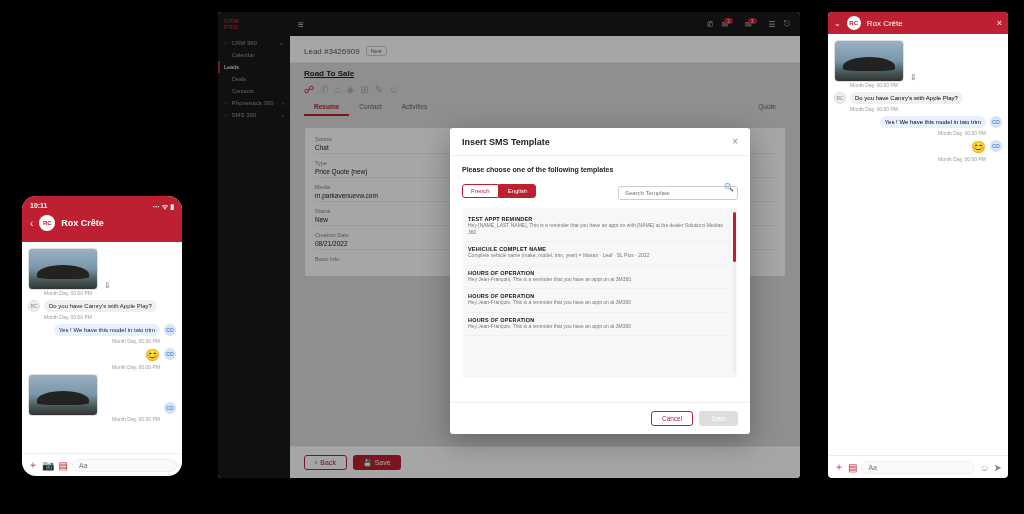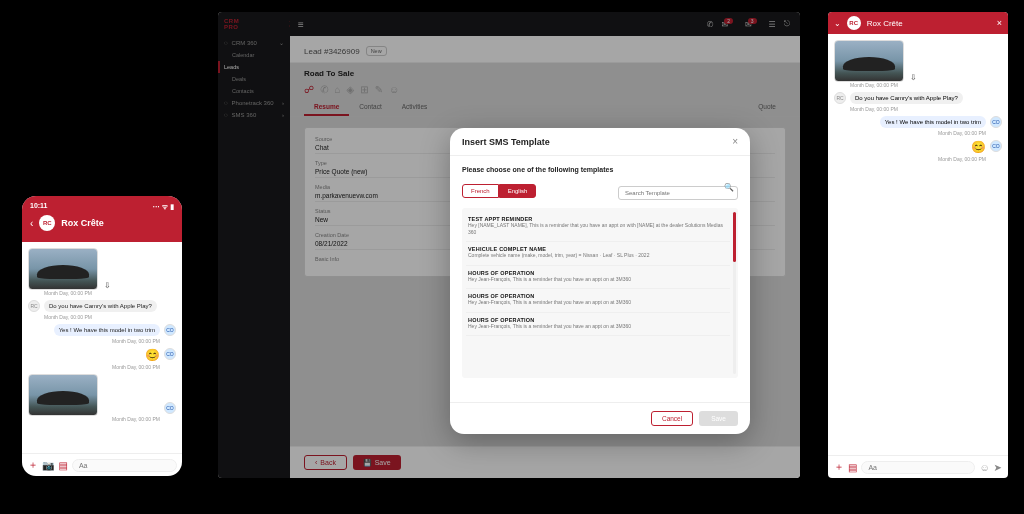--- a/index.html
+++ b/index.html
@@ -52,42 +52,42 @@
 
   .dk-header { background:#fff; padding:8px 14px 6px; border-bottom:1px solid #eee; }
   .dk-title-row { display:flex; align-items:center; justify-content:space-between; }
   .dk-title { font-size:12px; font-weight:600; color:#222; }
   .dk-roundicons { display:flex; gap:4px; }
   .rnd { width:14px; height:14px; border-radius:50%; background:#111; color:#fff; font-size:7px; display:flex; align-items:center; justify-content:center; }
   .rnd.red { background:#BD2031; }
   .dk-sub { font-size:8px; color:#555; margin-top:2px; display:flex; align-items:center; gap:6px; }
   .tag { border:1px solid #ccc; border-radius:3px; font-size:5.5px; padding:1px 4px; color:#666; }
 
-  .dk-section-label { font-size:8px; font-weight:600; padding:6px 14px 2px; color:#222; }
+  .dk-section-label { font-size:8px; font-weight:600; padding:6px 14px 2px; color:#222;text-decoration:underline; }
   .dk-icon-strip { display:flex; gap:6px; padding:4px 14px; color:#aaa; font-size:10px; }
   .dk-icon-strip span:first-child { color:#BD2031; }
 
   .dk-tabs { display:flex; border-bottom:1px solid #ddd; font-size:6.5px; color:#666; padding:0 14px; }
   .dk-tab { padding:4px 10px; cursor:pointer; }
   .dk-tab.active { color:#BD2031; border-bottom:2px solid #BD2031; font-weight:600; }
   .dk-tab.right { margin-left:auto; }
 
   .dk-form { padding:10px 14px; }
   .dk-card { background:#fff; border:1px solid #ddd; border-radius:3px; padding:8px 10px; }
   .ffield { margin-bottom:6px; }
   .flabel { font-size:5.5px; color:#888; }
   .fval { font-size:6.5px; color:#222; padding:2px 0; border-bottom:1px solid #eee; }
 
   .dk-footer { margin-top:auto; background:#fff; padding:8px 14px; border-top:1px solid #eee; display:flex; gap:6px; }
   .btn-outline { border:1px solid #BD2031; color:#BD2031; background:#fff; font-size:7px; padding:3px 10px; border-radius:3px; display:flex; align-items:center; gap:3px; cursor:pointer; }
   .btn-solid { background:#BD2031; color:#fff; border:none; font-size:7px; padding:3px 10px; border-radius:3px; display:flex; align-items:center; gap:3px; cursor:pointer; }
 
   
   .modal-back { position:absolute; inset:0; background:rgba(0,0,0,0.35); pointer-events:none; }
-  .modal { position:absolute; left:450px; top:128px; width:300px; bottom:80px; background:#fff; border-radius:14px; box-shadow:0 8px 30px rgba(0,0,0,.3); display:flex; flex-direction:column; pointer-events:auto; }
+  .modal { position:absolute; left:450px; top:128px; width:300px; bottom:80px; background:#fff; border-radius:3px; box-shadow:0 8px 30px rgba(0,0,0,.3); display:flex; flex-direction:column; pointer-events:auto; }
   .modal-head { padding:8px 12px; border-bottom:1px solid #eee; display:flex; justify-content:space-between; align-items:center; }
   .modal-title { font-size:9px; font-weight:600; color:#222; }
   .modal-x { font-size:10px; color:#888; cursor:pointer; }
   .modal-body { padding:10px 12px; flex:1; overflow:hidden; }
   .modal-sub { font-size:7px; font-weight:700; color:#222; margin-bottom:8px; }
   .lang-row { display:flex; gap:0; margin-bottom:8px; align-items:center; }
   .lang-btn { border:1px solid #BD2031; font-size:6px; padding:3px 8px; cursor:pointer; }
   .lang-btn.outline { background:#fff; color:#BD2031; border-radius:3px 0 0 3px; }
   .lang-btn.solid { background:#BD2031; color:#fff; border-radius:0 3px 3px 0; }
   .search-wrap { margin-left:auto; flex:1; max-width:120px; position:relative; }

